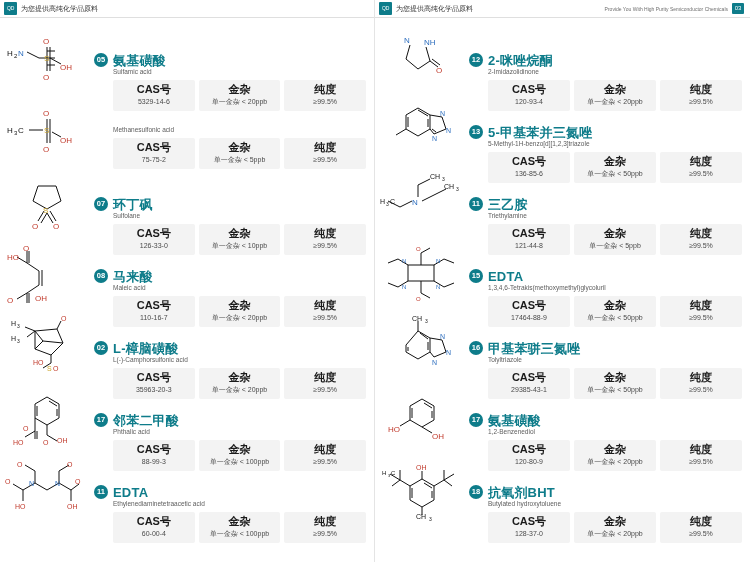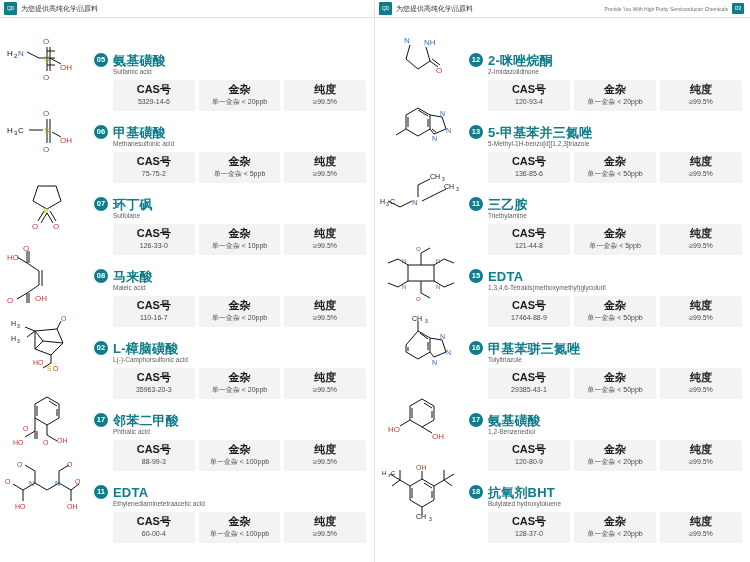--- a/index.html
+++ b/index.html
@@ -176,24 +176,20 @@
             <text x="2" y="34" font-size="8" fill="#111">H</text>
             <text x="9" y="36" font-size="6" fill="#111">3</text>
             <text x="13" y="34" font-size="8" fill="#111">C</text>
             <text x="39" y="34" font-size="8" fill="#c9a227">S</text>
             <text x="38" y="17" font-size="8" fill="#c0392b">O</text>
             <text x="38" y="53" font-size="8" fill="#c0392b">O</text>
             <text x="55" y="44" font-size="8" fill="#c0392b">OH</text>
           </svg>
         </div>
         <div class="info">
-          <div class="title-row">
-            <div class="num">06</div>
-            <div class="name-cn">甲基磺酸</div>
-          </div>
           <div class="name-en">Methanesulfonic acid</div>
           <div class="specs">
             <div class="spec">
               <div class="lab">CAS号</div>
               <div class="val">75-75-2</div>
             </div>
             <div class="spec">
               <div class="lab">金杂</div>
               <div class="val">单一金杂 &lt; 5ppb</div>
             </div>

